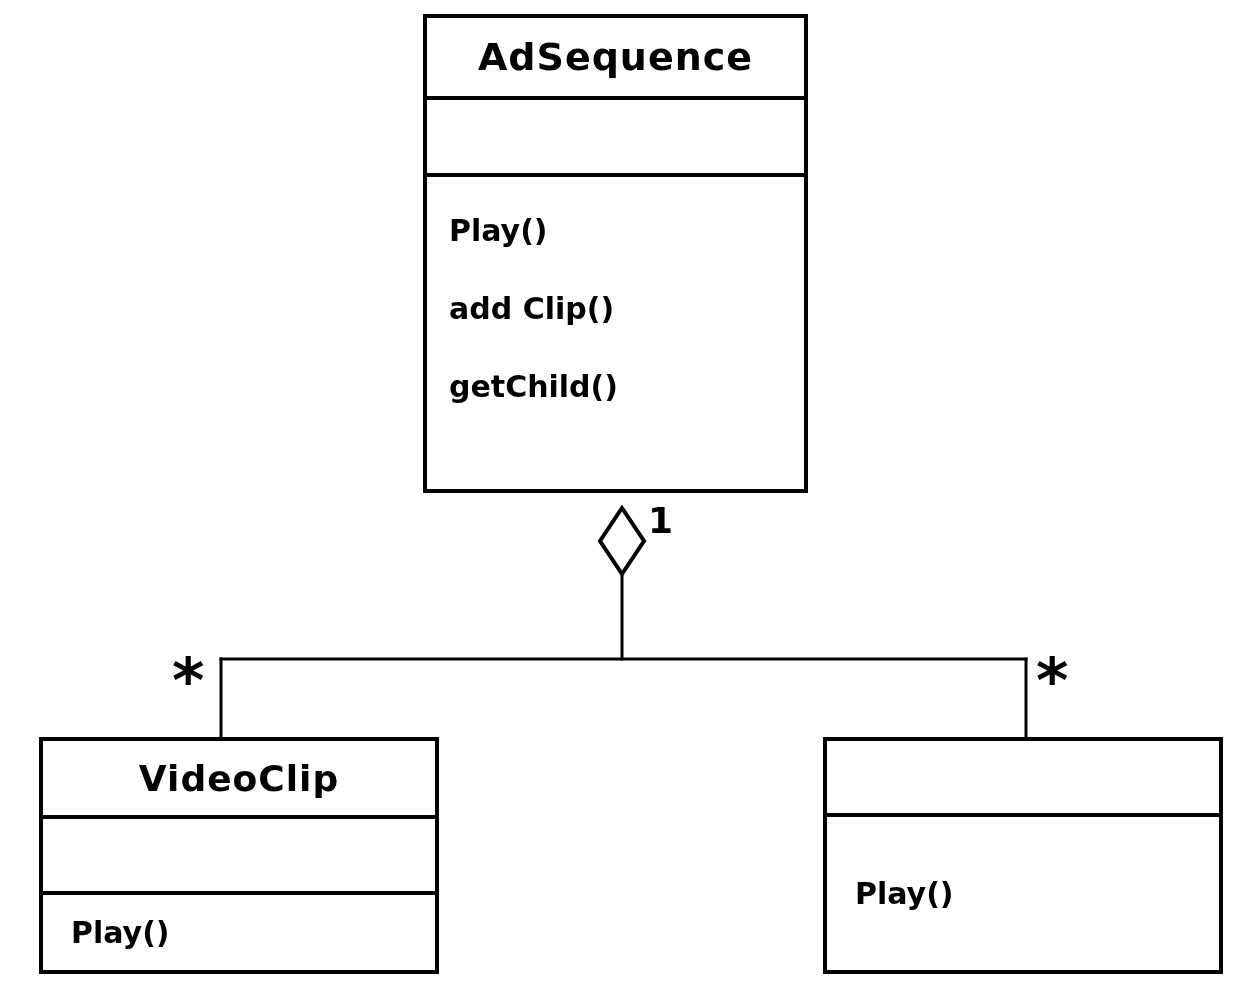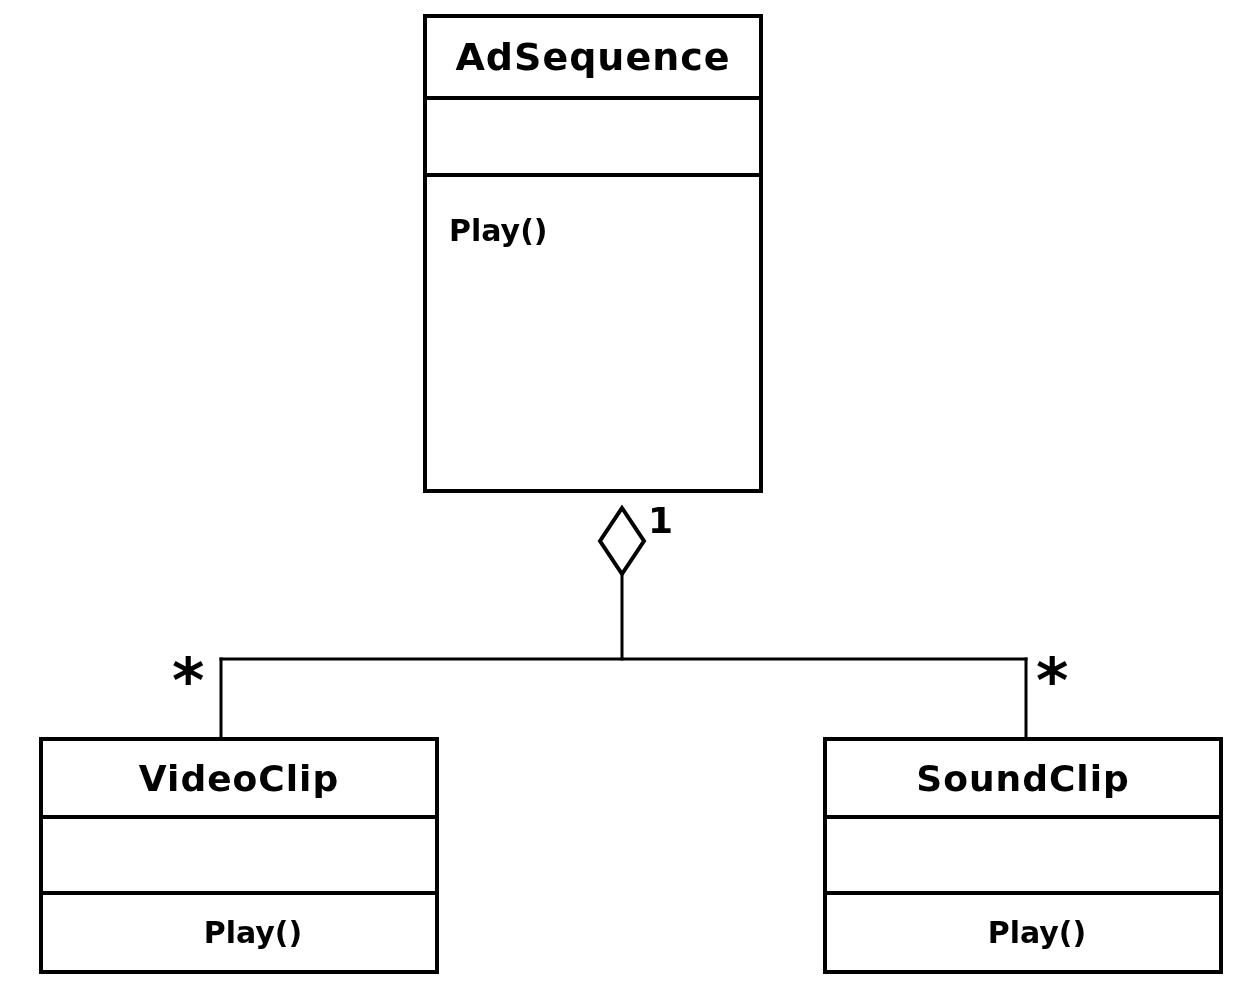--- a/index.html
+++ b/index.html
@@ -43,24 +43,24 @@
     font-size: 38px;
     font-weight: bold;
     letter-spacing: 1px;
   }
   .compartment-attrs {
     border-bottom: 4px solid #000000;
   }
   .compartment-methods {
     flex: 1;
     display: flex;
-    flex-direction: row;
+    flex-direction: column;
   }
   
-  .box-adsequence { left: 423px; top: 14px; width: 340px; height: 479px; }
+  .box-adsequence { left: 423px; top: 14px; width: 385px; height: 479px; }
   .box-adsequence .compartment-title { height: 82px; }
   .box-adsequence .compartment-attrs { height: 77px; }
   .box-adsequence .compartment-methods { padding: 14px 0 0 22px; }
   .box-adsequence .method-item {
     height: 78px;
     display: flex;
     align-items: center;
     font-size: 30px;
     font-weight: bold;
   }
@@ -116,33 +116,34 @@
     <line x1="219.5" y1="659" x2="1027.5" y2="659" stroke="#000000" stroke-width="3"></line>
     <line x1="221" y1="657.5" x2="221" y2="741" stroke="#000000" stroke-width="3"></line>
     <line x1="1026" y1="657.5" x2="1026" y2="741" stroke="#000000" stroke-width="3"></line>
   </svg>
 
   <div class="class-box box-adsequence">
     <div class="compartment compartment-title">AdSequence</div>
     <div class="compartment compartment-attrs"></div>
     <div class="compartment compartment-methods">
       <div class="method-item">Play()</div>
+      <div class="method-item">add Clip()</div>
+      <div class="method-item">getChild()</div>
     </div>
   </div>
 
   <div class="class-box box-videoclip">
     <div class="compartment compartment-title">VideoClip</div>
     <div class="compartment compartment-attrs"></div>
     <div class="compartment compartment-methods">
       <div class="method-item">Play()</div>
     </div>
   </div>
 
   <div class="class-box box-soundclip">
-    <div class="compartment compartment-title">SoundClip</div>
     <div class="compartment compartment-attrs"></div>
     <div class="compartment compartment-methods">
       <div class="method-item">Play()</div>
     </div>
   </div>
 
   <div class="multiplicity mult-one">1</div>
   <div class="multiplicity mult-star-left">*</div>
   <div class="multiplicity mult-star-right">*</div>
 

